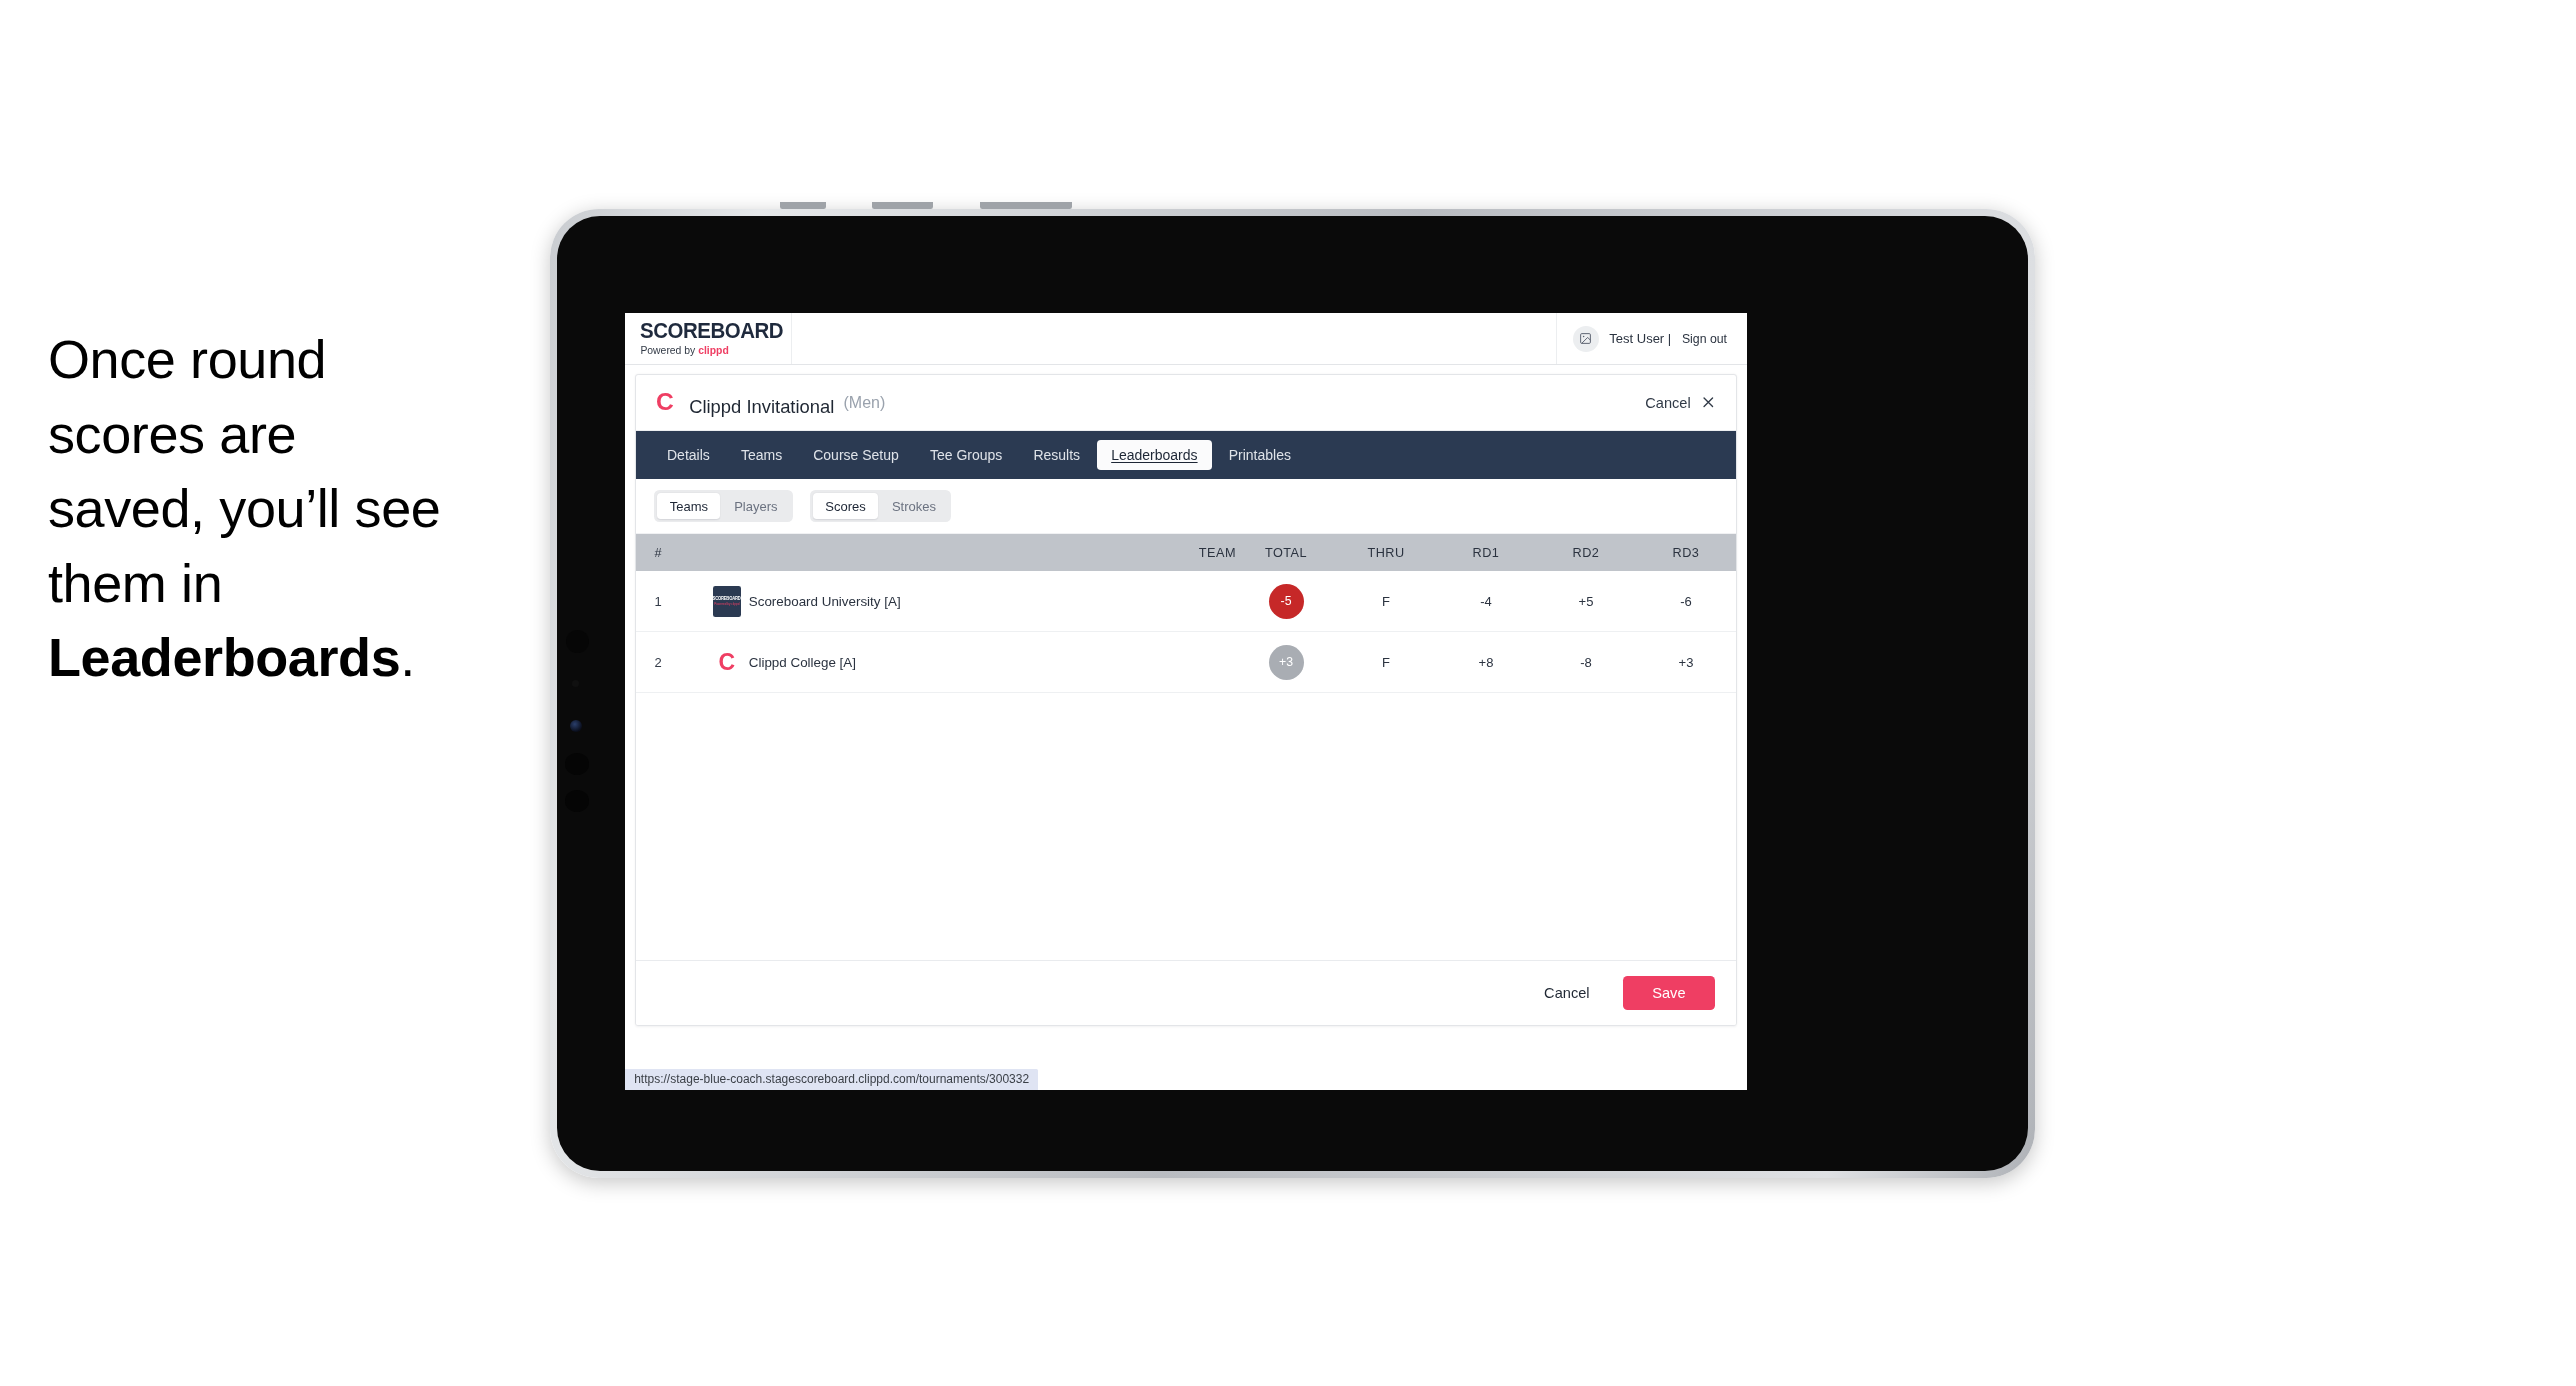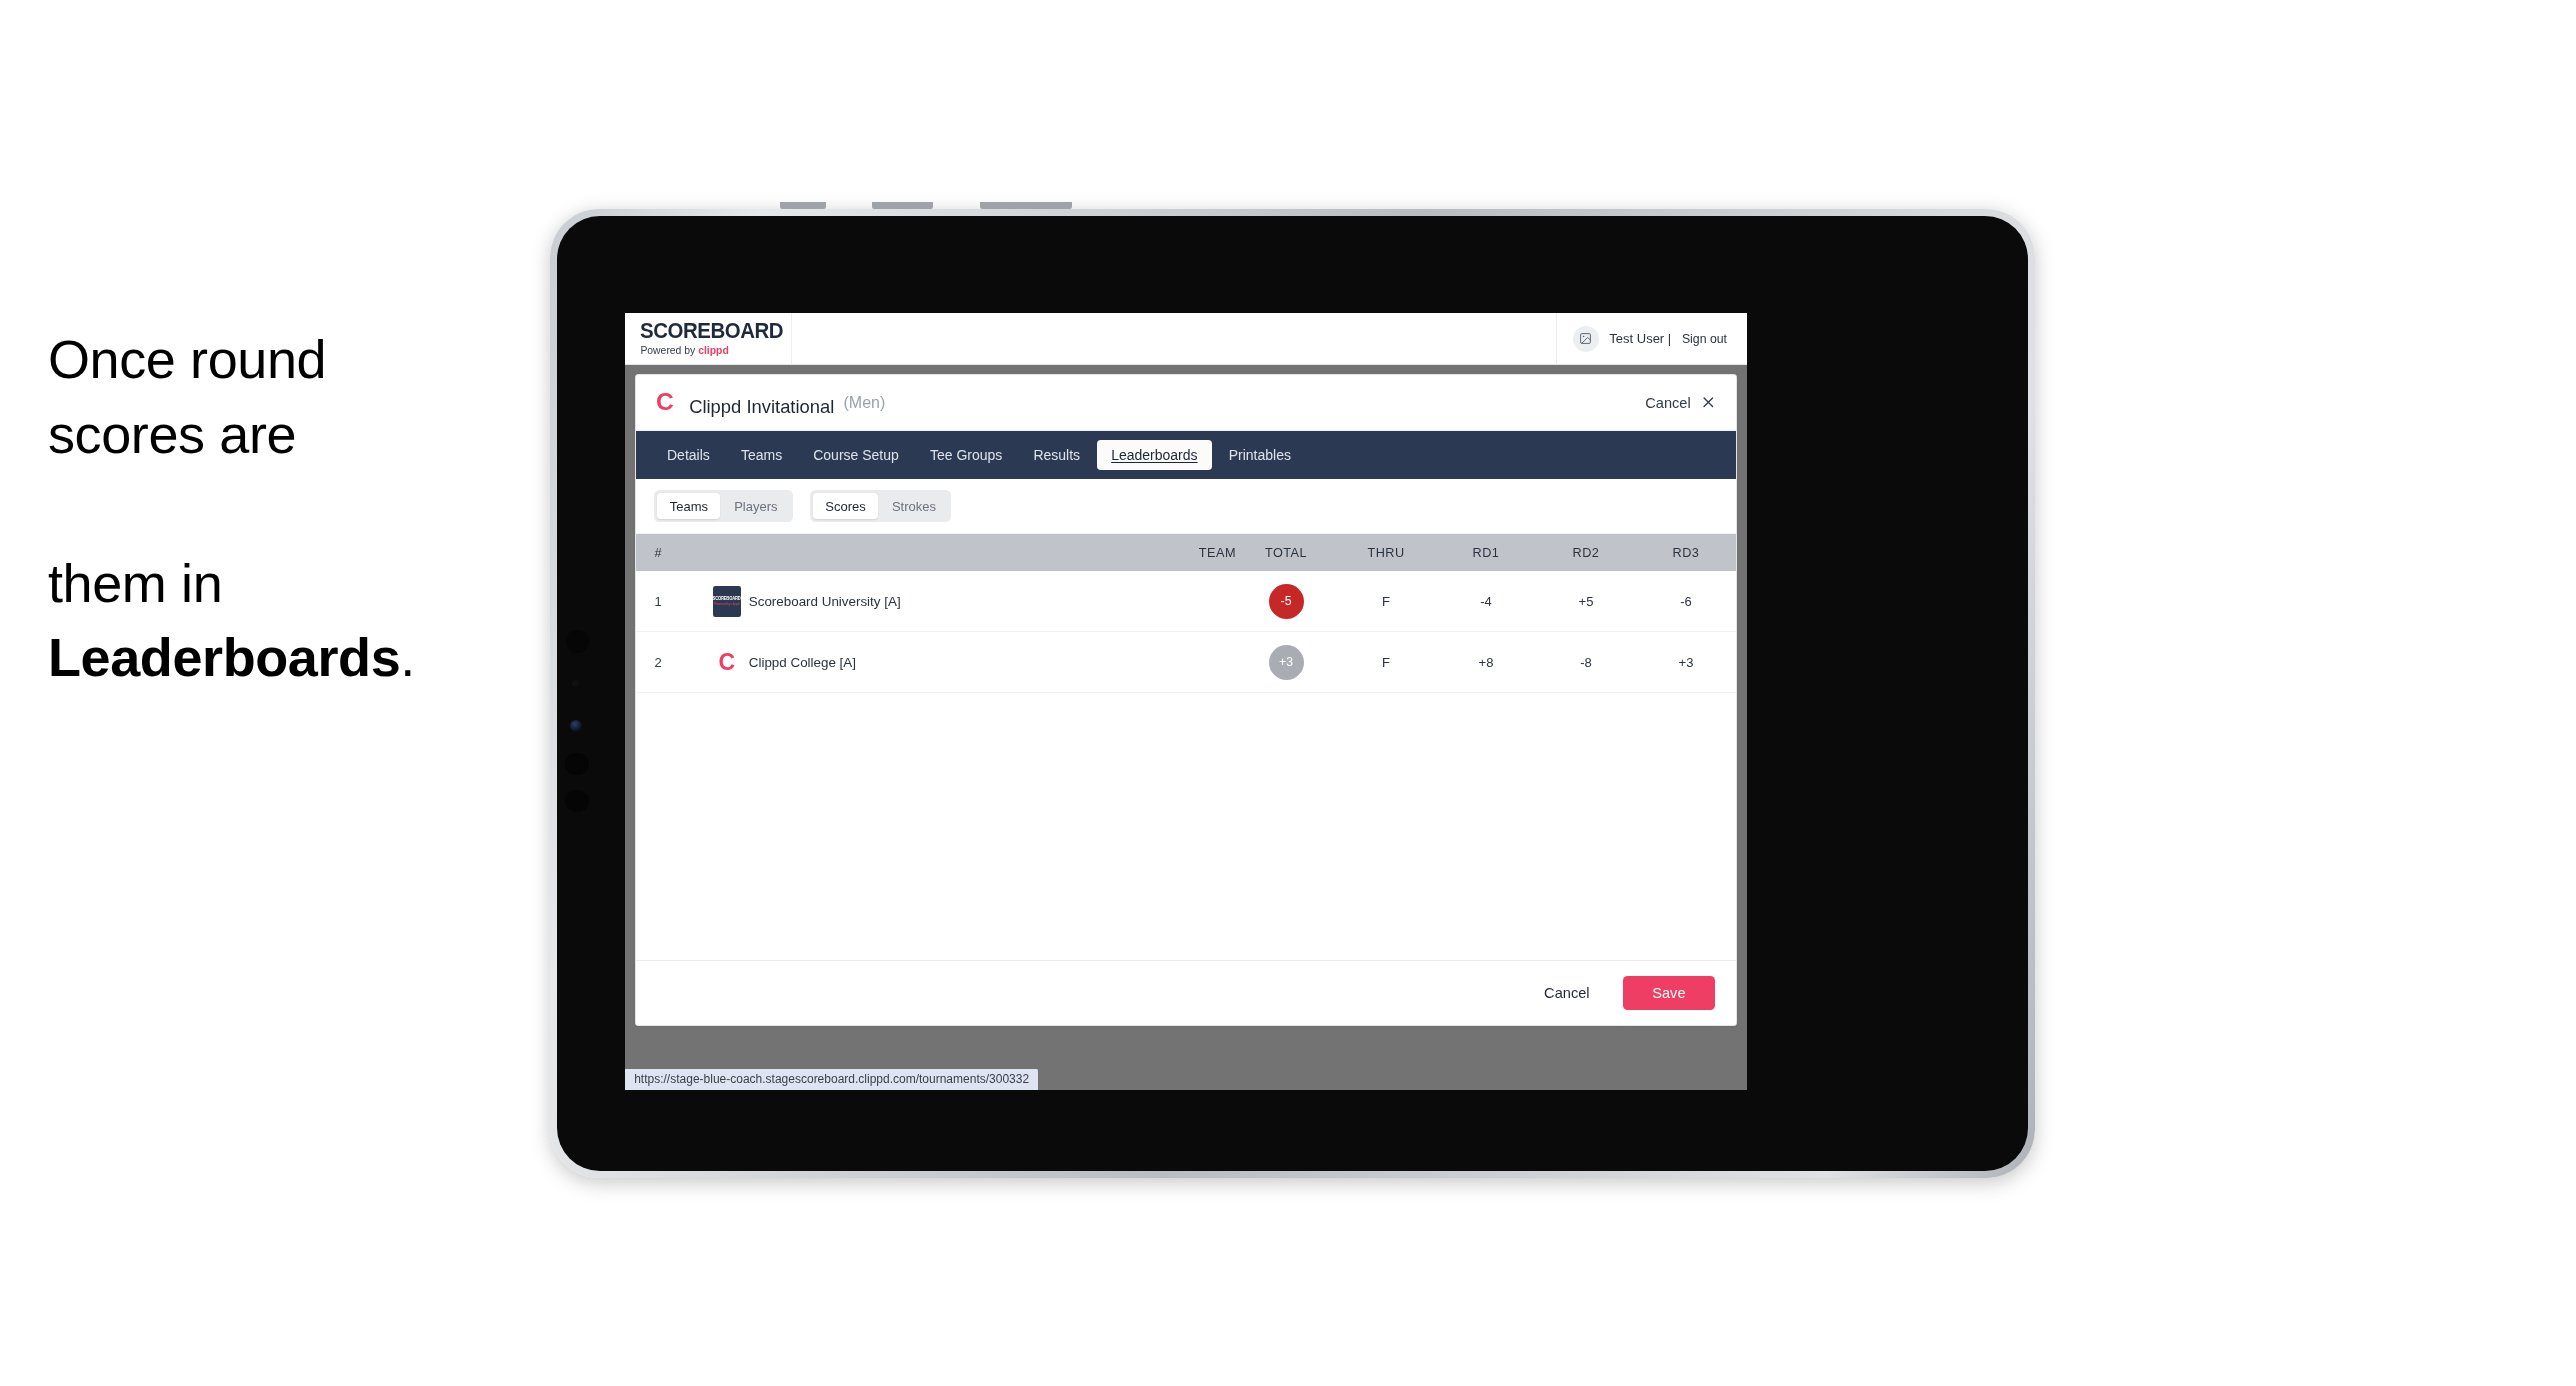--- a/index.html
+++ b/index.html
@@ -72,21 +72,21 @@
     border-radius: 0 0 2.3px 2.3px;
   }
 
   
   .viewport {
     position: absolute;
     left: 68px;
     top: 97px;
     width: 1122px;
     height: 777px;
-    background: #737373;
+    background: #ffffff;
     overflow: hidden;
   }
 
   
   .appbar {
     height: 51px;
     background: #ffffff;
     border-bottom: 0.8px solid #e3e5e8;
     display: flex;
     align-items: stretch;
@@ -380,21 +380,21 @@
     white-space: nowrap;
     border-top-right-radius: 1.5px;
   }
 </style>
 </head>
 <body>
 
 <div class="caption">
   <span>Once round</span><br>
   <span>scores are</span><br>
-  <br>
+  <span>saved, you’ll see</span><br>
   <span>them in </span><b>Leaderboards</b><span>.</span>
 </div>
 
 <div class="device">
   <div class="topbtn" style="left:230px;width:46px;"></div>
   <div class="topbtn" style="left:322px;width:61px;"></div>
   <div class="topbtn" style="left:430px;width:92px;"></div>
 
   <div class="device-screen">
     <div class="sensor s1"></div>

